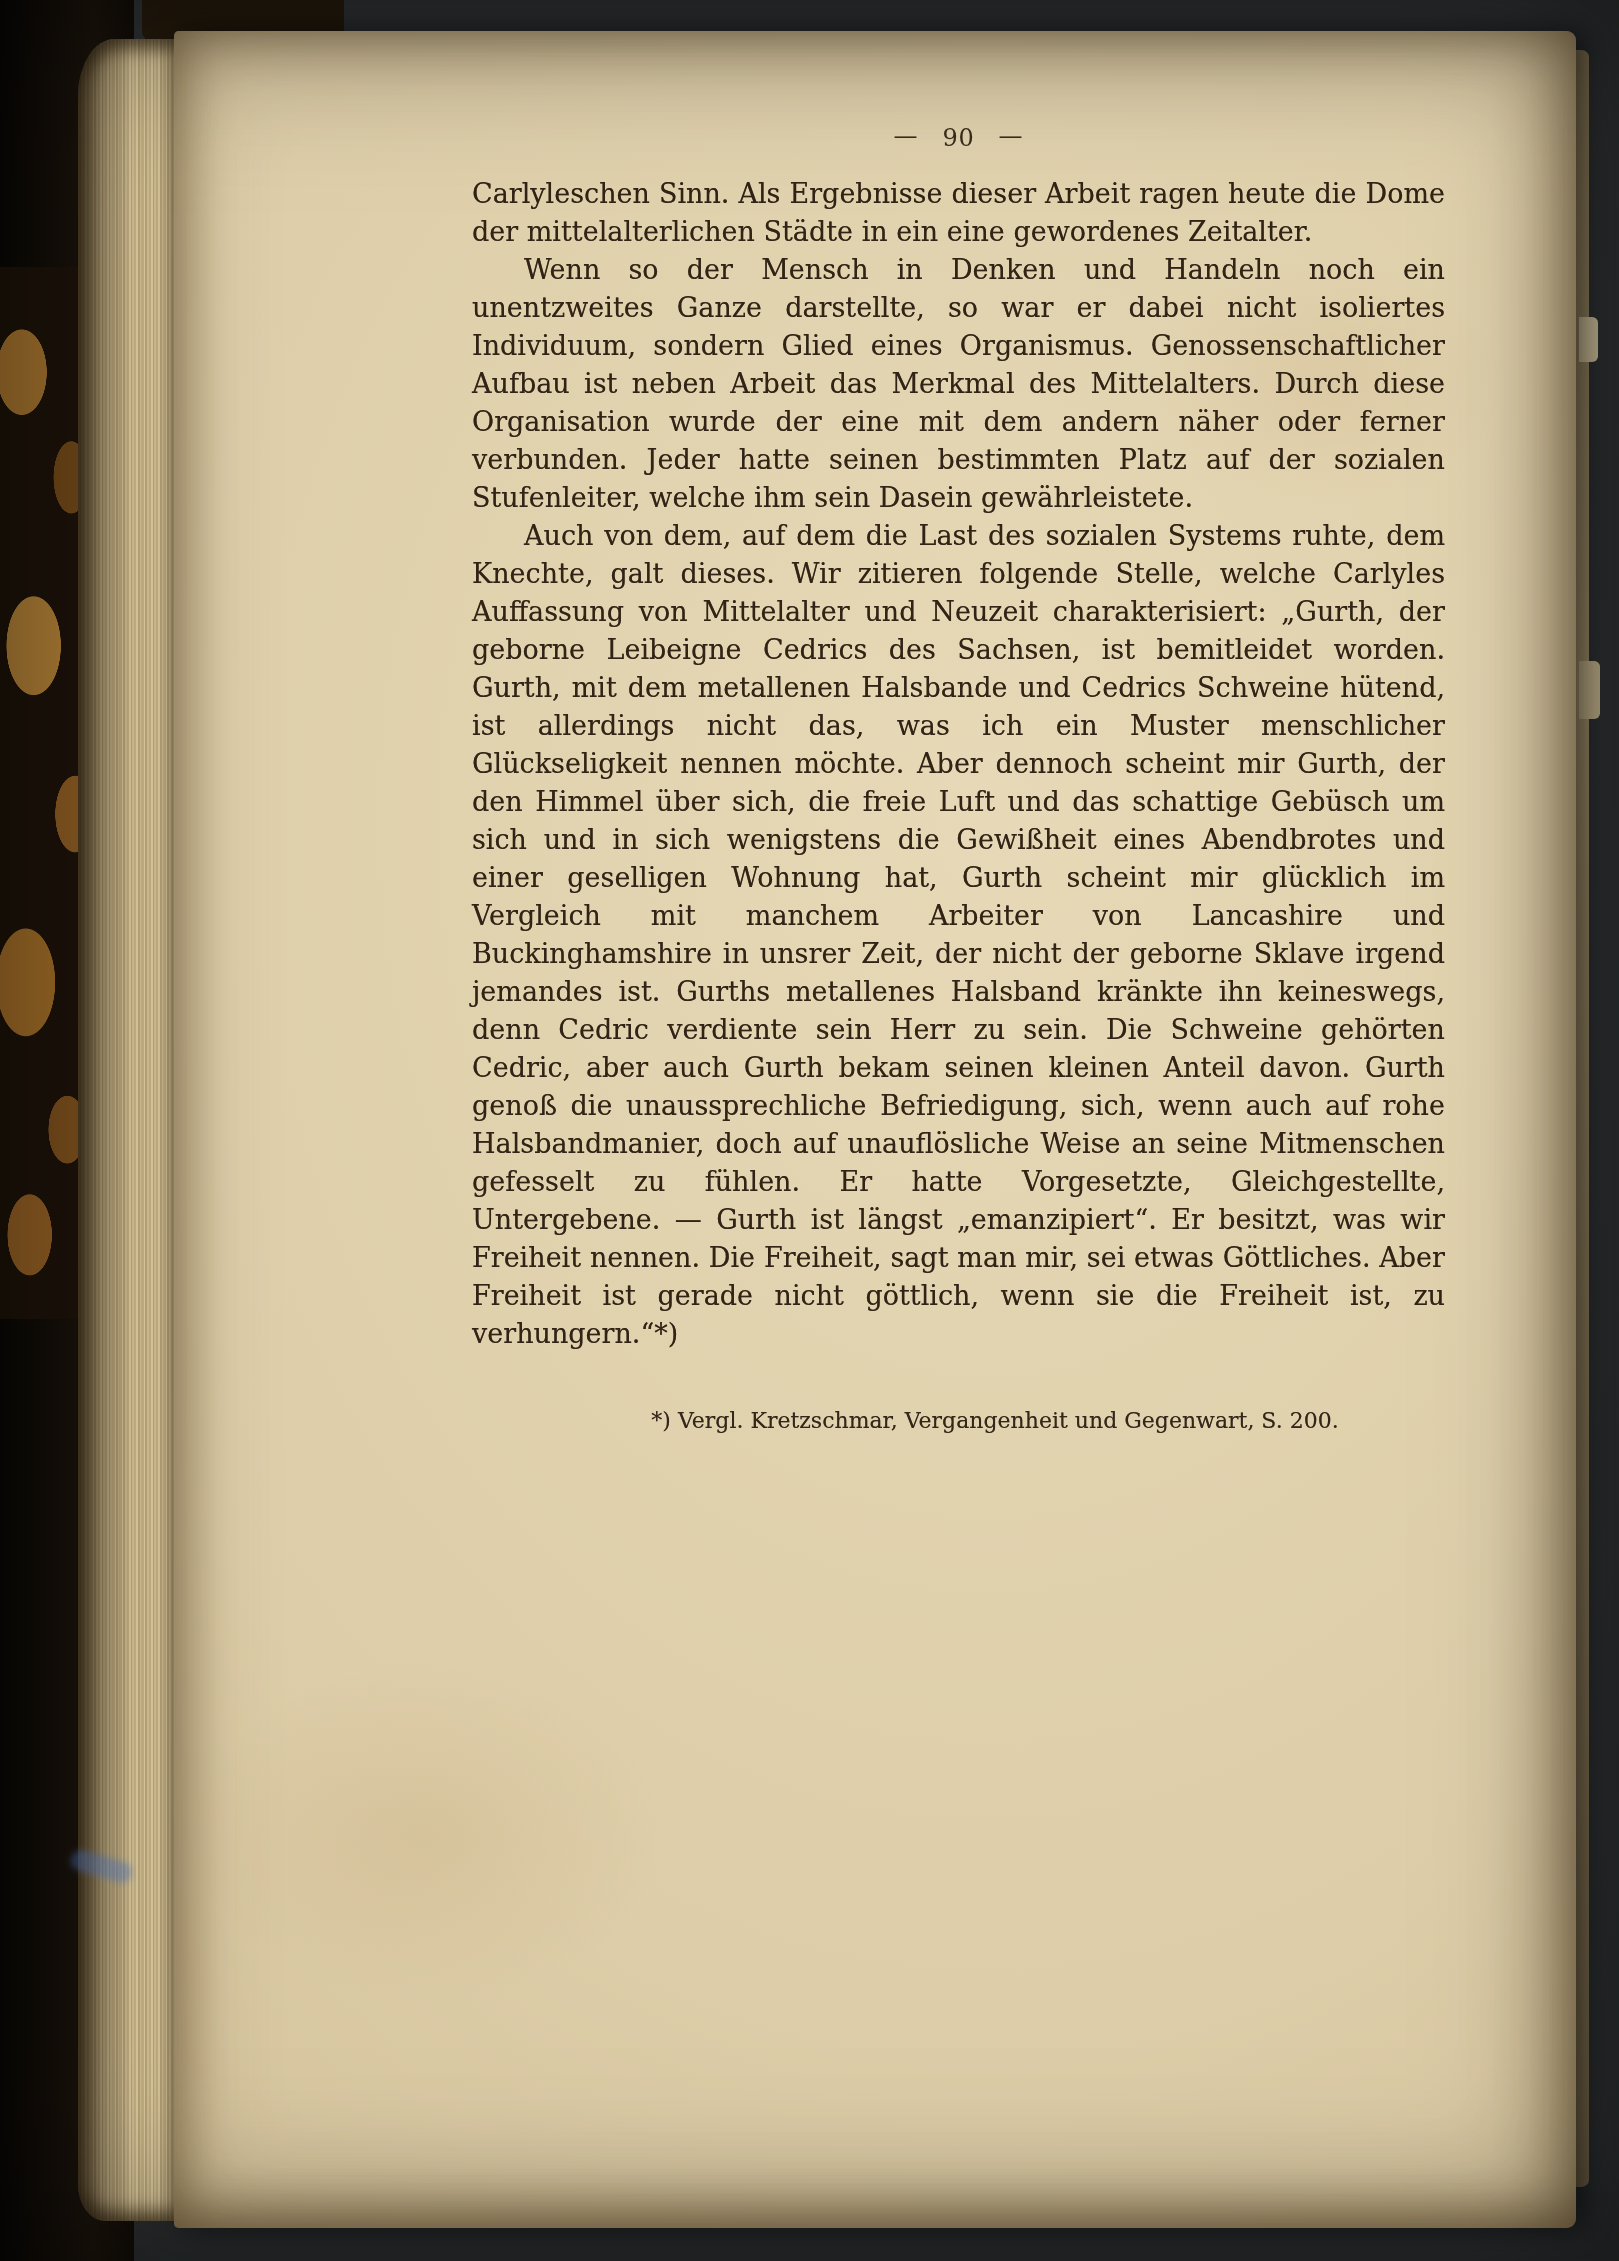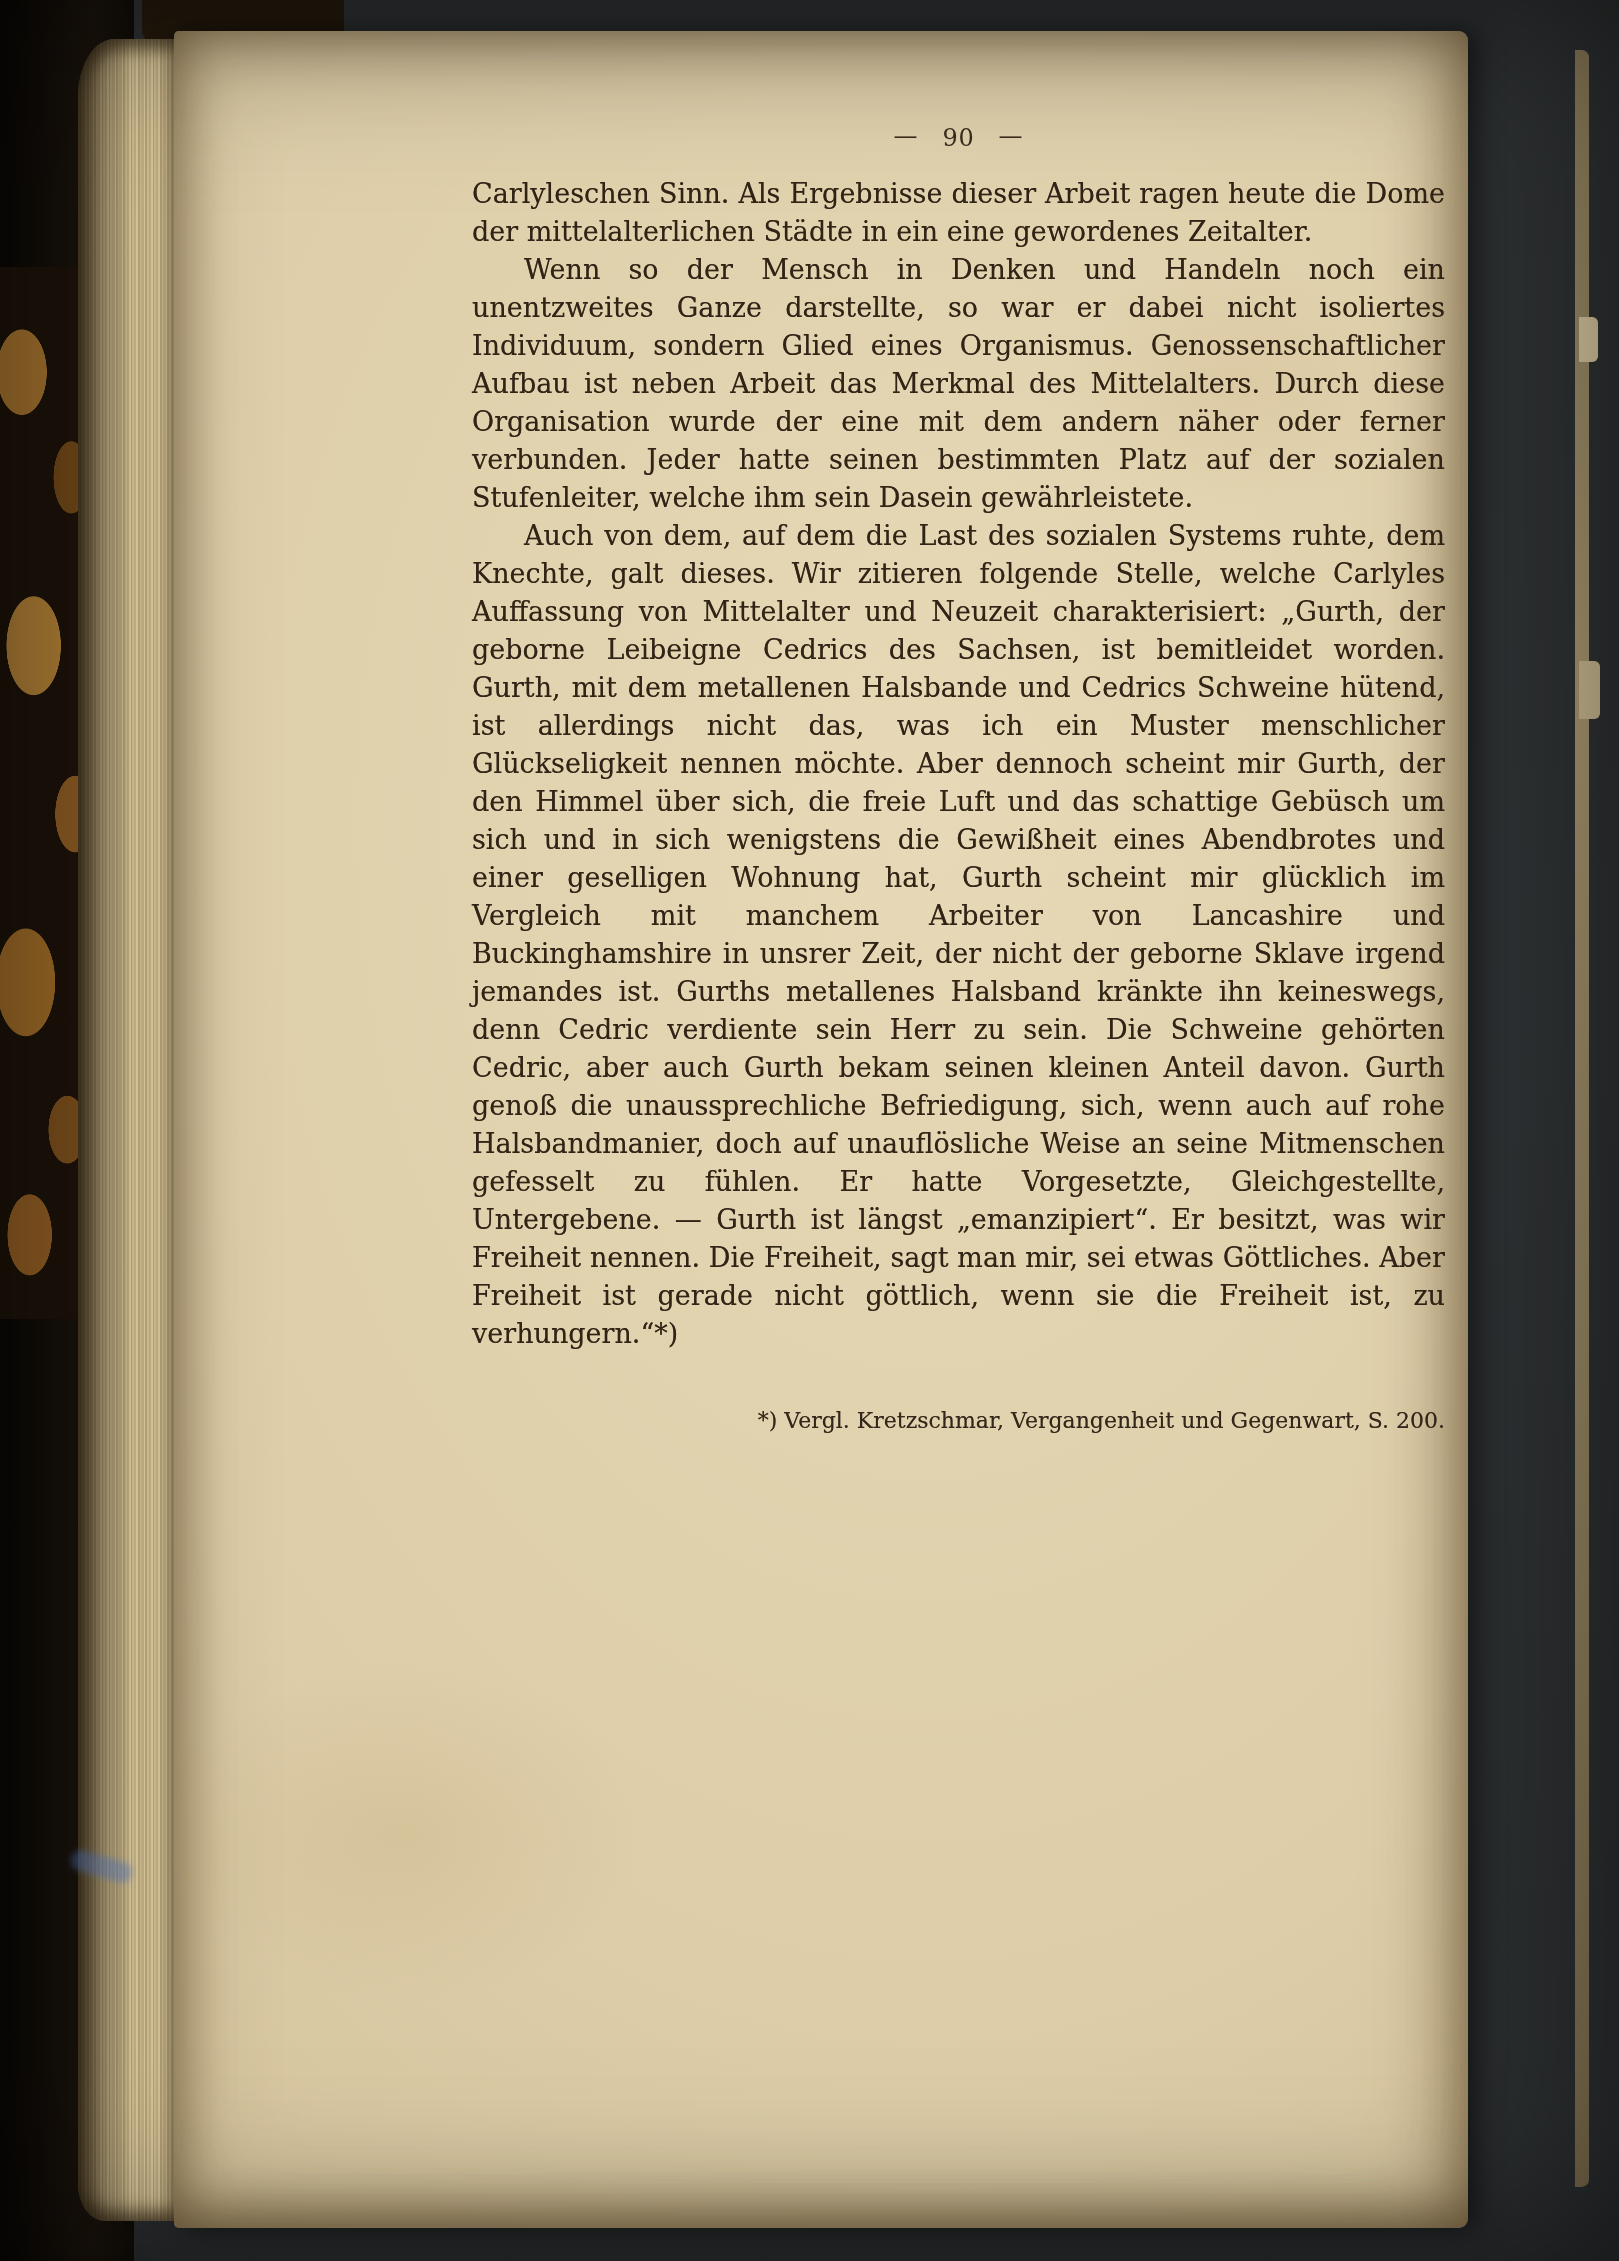--- a/index.html
+++ b/index.html
@@ -97,21 +97,21 @@
     left: 1579px; top: 661px;
     width: 21px; height: 58px;
     border-radius: 0 5.7px 5.7px 0;
     background: #c4b48c;
   }
 
   
   .page {
     position: absolute;
     left: 174px; top: 31px;
-    width: 1294px; height: 2197px;
+    width: 1402px; height: 2197px;
     border-radius: 4.9px 9.7px 9.7px 4.9px;
     background:
       radial-gradient(259px 178px at 82% 16%, rgba(160,120,55,.10), rgba(0,0,0,0) 70%),
       radial-gradient(340px 243px at 18% 82%, rgba(150,110,50,.10), rgba(0,0,0,0) 70%),
       radial-gradient(130% 105% at 58% 36%, #e7d9b7 0%, #ddcda8 52%, #cfbd94 92%);
     box-shadow:
       inset 0 0 105px rgba(85,62,25,.28),
       inset -23px 0 57px rgba(70,50,20,.30),
       inset 18px 0 45px rgba(70,50,20,.22),
       inset 0 -19.4px 45px rgba(70,50,20,.25),
@@ -142,21 +142,21 @@
     hyphens: auto;
     color: #312416;
     text-shadow: 0 0 0.5px rgba(49,36,22,.55);
   }
   .body-text p.indent { text-indent: 52px; }
   .footnote {
     margin-top: 52px;
     font-size: 22px;
     line-height: 31px;
     text-indent: 73px;
-    text-align: right;
+    text-align: center;
     color: #33261a;
     text-shadow: 0 0 0.4px rgba(49,36,22,.5);
   }
 
   .vignette {
     position: absolute;
     inset: 0;
     pointer-events: none;
     box-shadow: inset 0 0 178px rgba(0,0,0,.5);
   }

